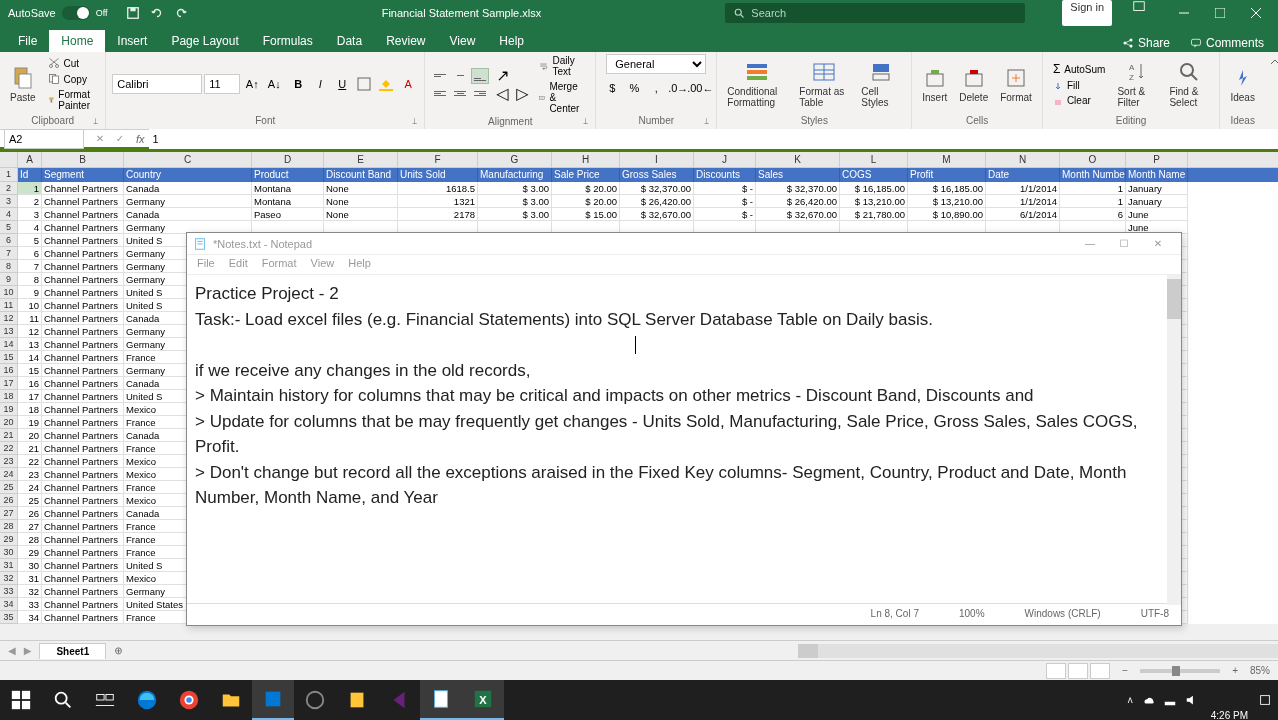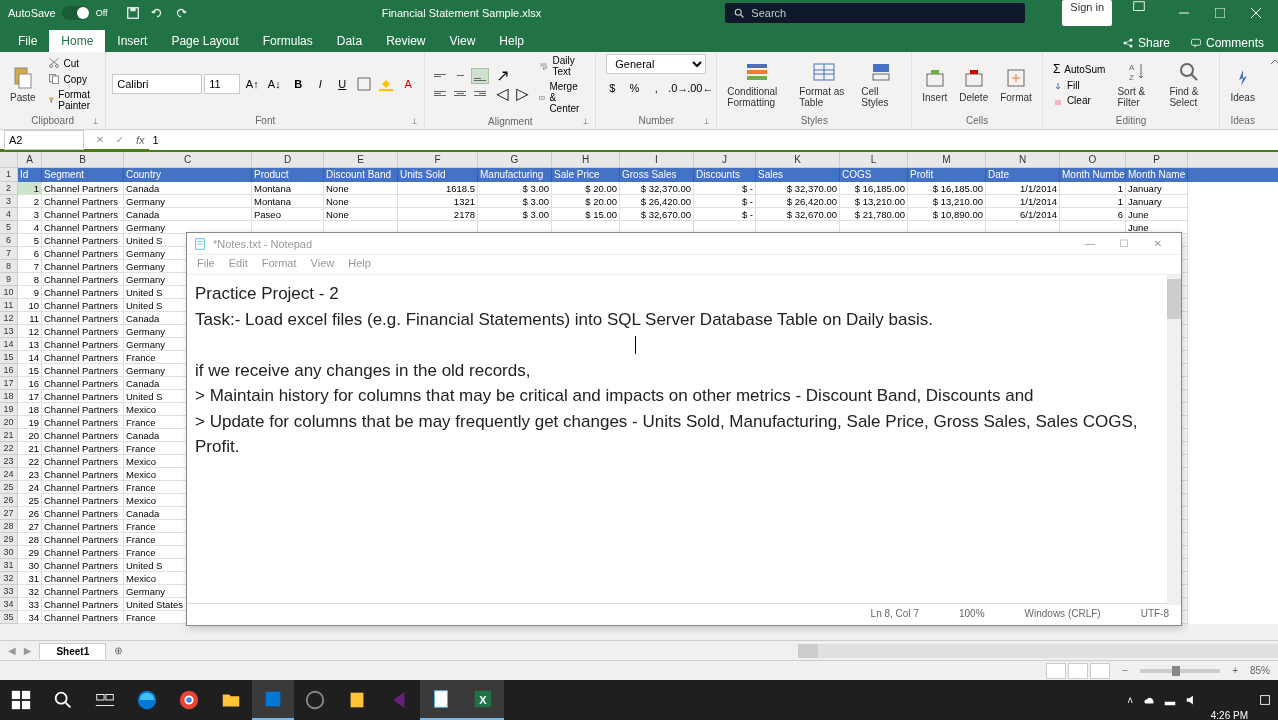--- a/index.html
+++ b/index.html
@@ -6,21 +6,21 @@
 body { background: #f0f0f0; width: 1278px; height: 720px; overflow: hidden; position: relative; }
 
 
 .title-bar { background: #217346; height: 26px; display: flex; align-items: center; color: white; font-size: 11px; }
 .autosave { display: flex; align-items: center; padding: 0 8px; gap: 6px; }
 .autosave-toggle { width: 28px; height: 14px; background: #1a5c38; border-radius: 7px; position: relative; }
 .autosave-toggle::after { content: ''; position: absolute; right: 1px; top: 1px; width: 12px; height: 12px; background: #fff; border-radius: 50%; }
 .qat { display: flex; gap: 10px; padding: 0 10px; }
 .qat-icon { width: 14px; height: 14px; opacity: 0.9; }
 .title-center { flex: 1; text-align: center; }
-.search-box { background: #0f172a; border-radius: 2px; width: 300px; height: 20px; margin: 8px auto; display: flex; align-items: center; padding: 0 8px; gap: 6px; }
+.search-box { background: #14532d; border-radius: 2px; width: 300px; height: 20px; margin: 8px auto; display: flex; align-items: center; padding: 0 8px; gap: 6px; }
 .search-icon { width: 12px; height: 12px; }
 .search-text { color: #b8d4c3; font-size: 11px; }
 .title-right { display: flex; gap: 20px; padding-right: 4px; padding-left: 37px; }
 .signin { background: #fff; color: #333; padding: 1px 8px; font-size: 11px; border-radius: 2px; }
 .win-controls { display: flex; }
 .win-btn { width: 36px; height: 26px; display: flex; align-items: center; justify-content: center; cursor: pointer; }
 
 
 .ribbon-tabs { background: #217346; height: 26px; display: flex; align-items: flex-end; padding: 0 6px; justify-content: space-between; }
 .tabs-left { display: flex; }
@@ -47,21 +47,21 @@
 .fmt-btn.italic { font-style: italic; }
 .fmt-btn.underline { text-decoration: underline; }
 .align-grid { display: flex; flex-direction: column; gap: 2px; }
 .align-row { display: flex; gap: 2px; }
 .align-btn { width: 18px; height: 16px; border: 1px solid transparent; cursor: pointer; display: flex; flex-direction: column; justify-content: center; gap: 1px; padding: 2px; }
 .align-btn.active { background: #d0e0d0; border-color: #a0c0a0; }
 .align-line { height: 1px; background: #666; }
 .dialog-launcher { position: absolute; right: 2px; bottom: 2px; width: 10px; height: 10px; font-size: 8px; color: #666; cursor: pointer; }
 
 
-.formula-bar { background: #fff; height: 22px; display: flex; align-items: center; border-bottom: 3px solid #4d7c0f; }
+.formula-bar { background: #fff; height: 22px; display: flex; align-items: center; border-bottom: 5px solid #4d7c0f; }
 .name-box { width: 80px; height: 20px; border: 1px solid #ccc; background: white; font-size: 11px; padding: 0 4px; margin: 0 4px; }
 .fb-btns { display: flex; gap: 4px; padding: 0 4px; }
 .fb-btn { width: 16px; height: 16px; display: flex; align-items: center; justify-content: center; font-size: 10px; color: #999; }
 .fx { font-style: italic; font-size: 11px; color: #666; padding: 0 4px; }
 .formula-input { flex: 1; height: 20px; border: none; font-size: 11px; padding: 0 4px; }
 
 
 .grid-area { position: relative; background: #fff; }
 .col-headers { display: flex; height: 16px; background: #e8e8e8; border-bottom: 1px solid #ccc; }
 .corner { width: 18px; border-right: 1px solid #ccc; background: #e8e8e8; }
@@ -1198,20 +1198,21 @@
     <div class="np-menu-item">Help</div>
   </div>
   <div class="np-body" id="np-body">
       <div class="np-line">Practice Project - 2</div>
       <div class="np-line"></div>
       <div class="np-line">Task:- Load excel files (e.g. Financial Statements) into SQL Server Database Table on Daily basis.</div>
       <div class="np-line"><span style="display:inline-block;width:440px"></span><span class="np-cursor"></span></div>
       <div class="np-line">if we receive any changes in the old records,</div>
       <div class="np-line">&gt; Maintain history for columns that may be critical and impacts on other metrics - Discount Band, Discounts and</div>
       <div class="np-line">&gt; Update for columns that be may frequently get changes - Units Sold, Manufacturing, Sale Price, Gross Sales, Sales COGS, Profit.</div>
+      <div class="np-line">&gt; Don't change but record all the exceptions araised in the Fixed Key columns- Segment, Country, Product and Date, Month Number, Month Name, and Year</div>
     </div>
   <div class="np-scroll-v">
       <div class="np-scroll-thumb"></div>
     </div>
   <div class="np-status">
     <span>Ln 8, Col 7</span>
     <span>100%</span>
     <span>Windows (CRLF)</span>
     <span>UTF-8</span>
   </div>

